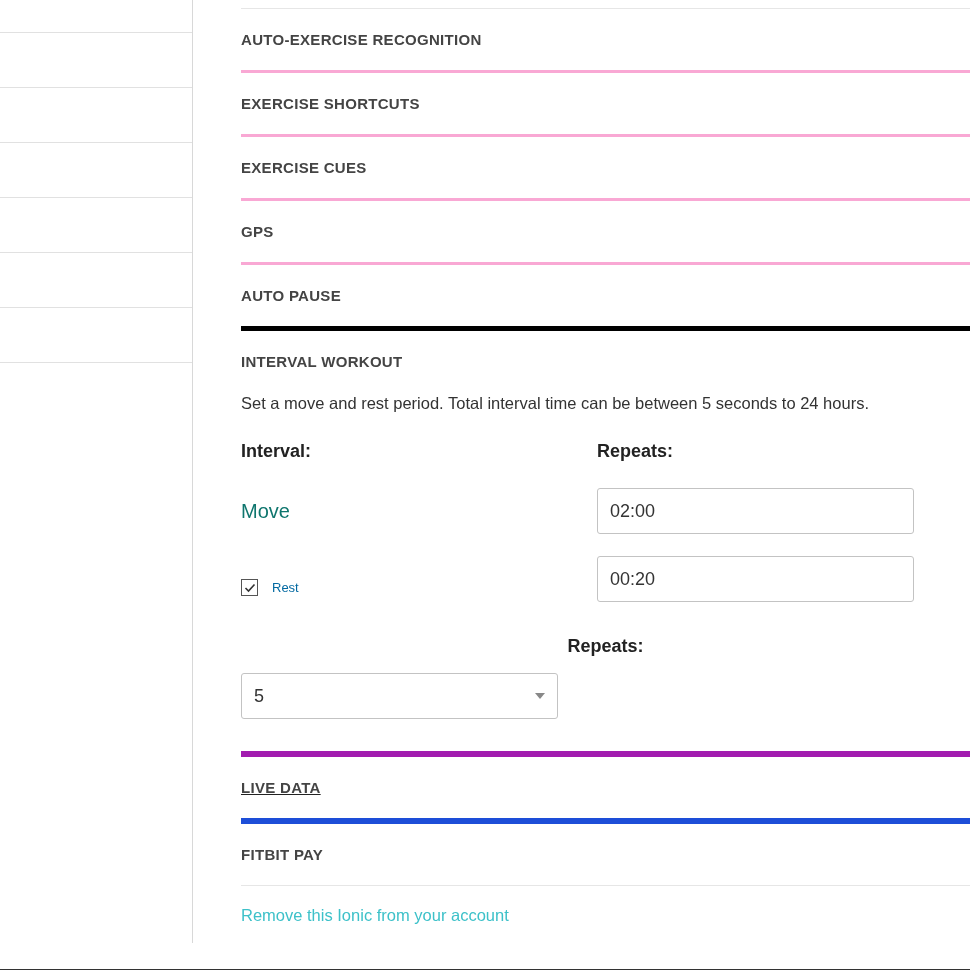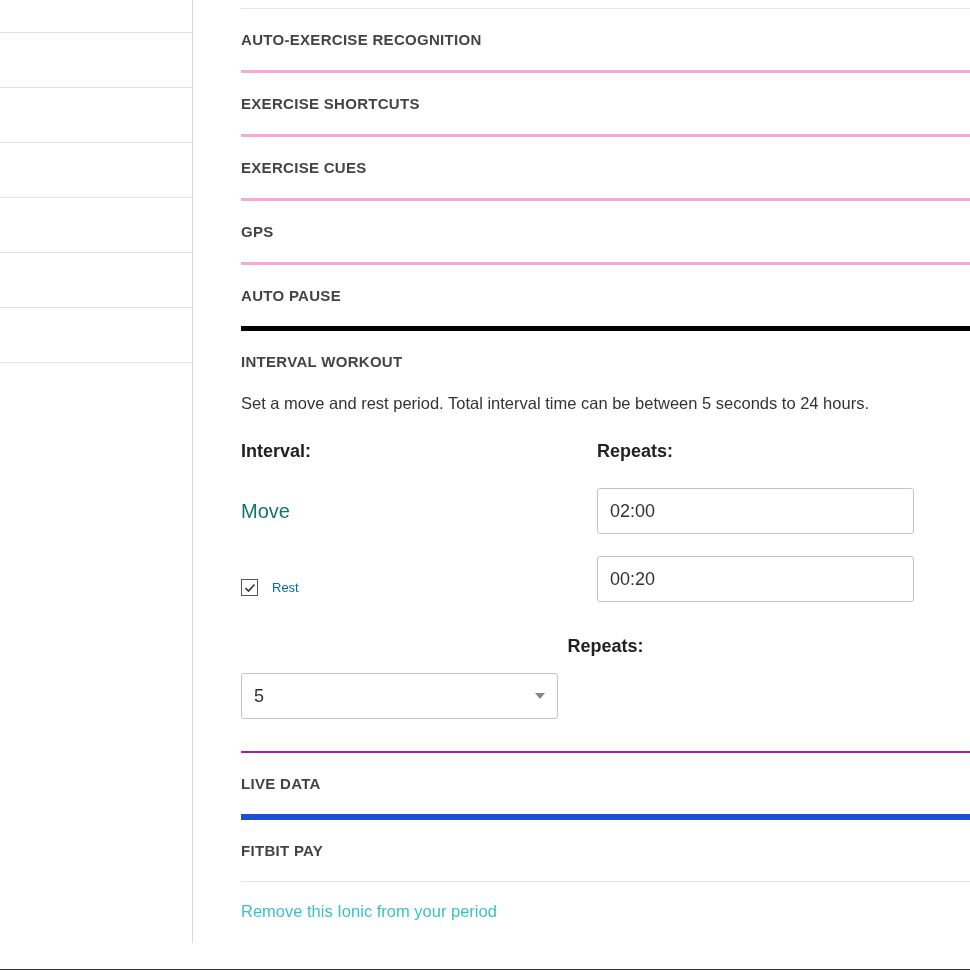--- a/index.html
+++ b/index.html
@@ -165,22 +165,23 @@
       margin-top: 20px;
     }
     .bottom-border {
       position: absolute;
       bottom: 0;
       left: 0;
       width: 100%;
       border-top: 1px solid #333;
     }
     .live-section {
-      border-top: 2px solid #a21caf;
+      border-top: 6px solid #a21caf;
       padding: 22px 0;
+      text-decoration: underline;
     }
     .pay-section {
       border-top: 6px solid #1d4ed8;
       padding: 22px 0;
       border-bottom: 1px solid #e6e6e6;
     }
   </style>
 </head>
 <body>
 
@@ -247,17 +248,17 @@
       </div>
     </div>
 
     <div class="live-section">
       <div class="section-title">LIVE DATA</div>
     </div>
     <div class="pay-section">
       <div class="section-title">FITBIT PAY</div>
     </div>
 
-    <a href="#" class="remove-link">Remove this Ionic from your period</a>
+    <a href="#" class="remove-link">Remove this Ionic from your account</a>
   </div>
 </div>
 
 <div class="bottom-border"></div>
 
 </body></html>

